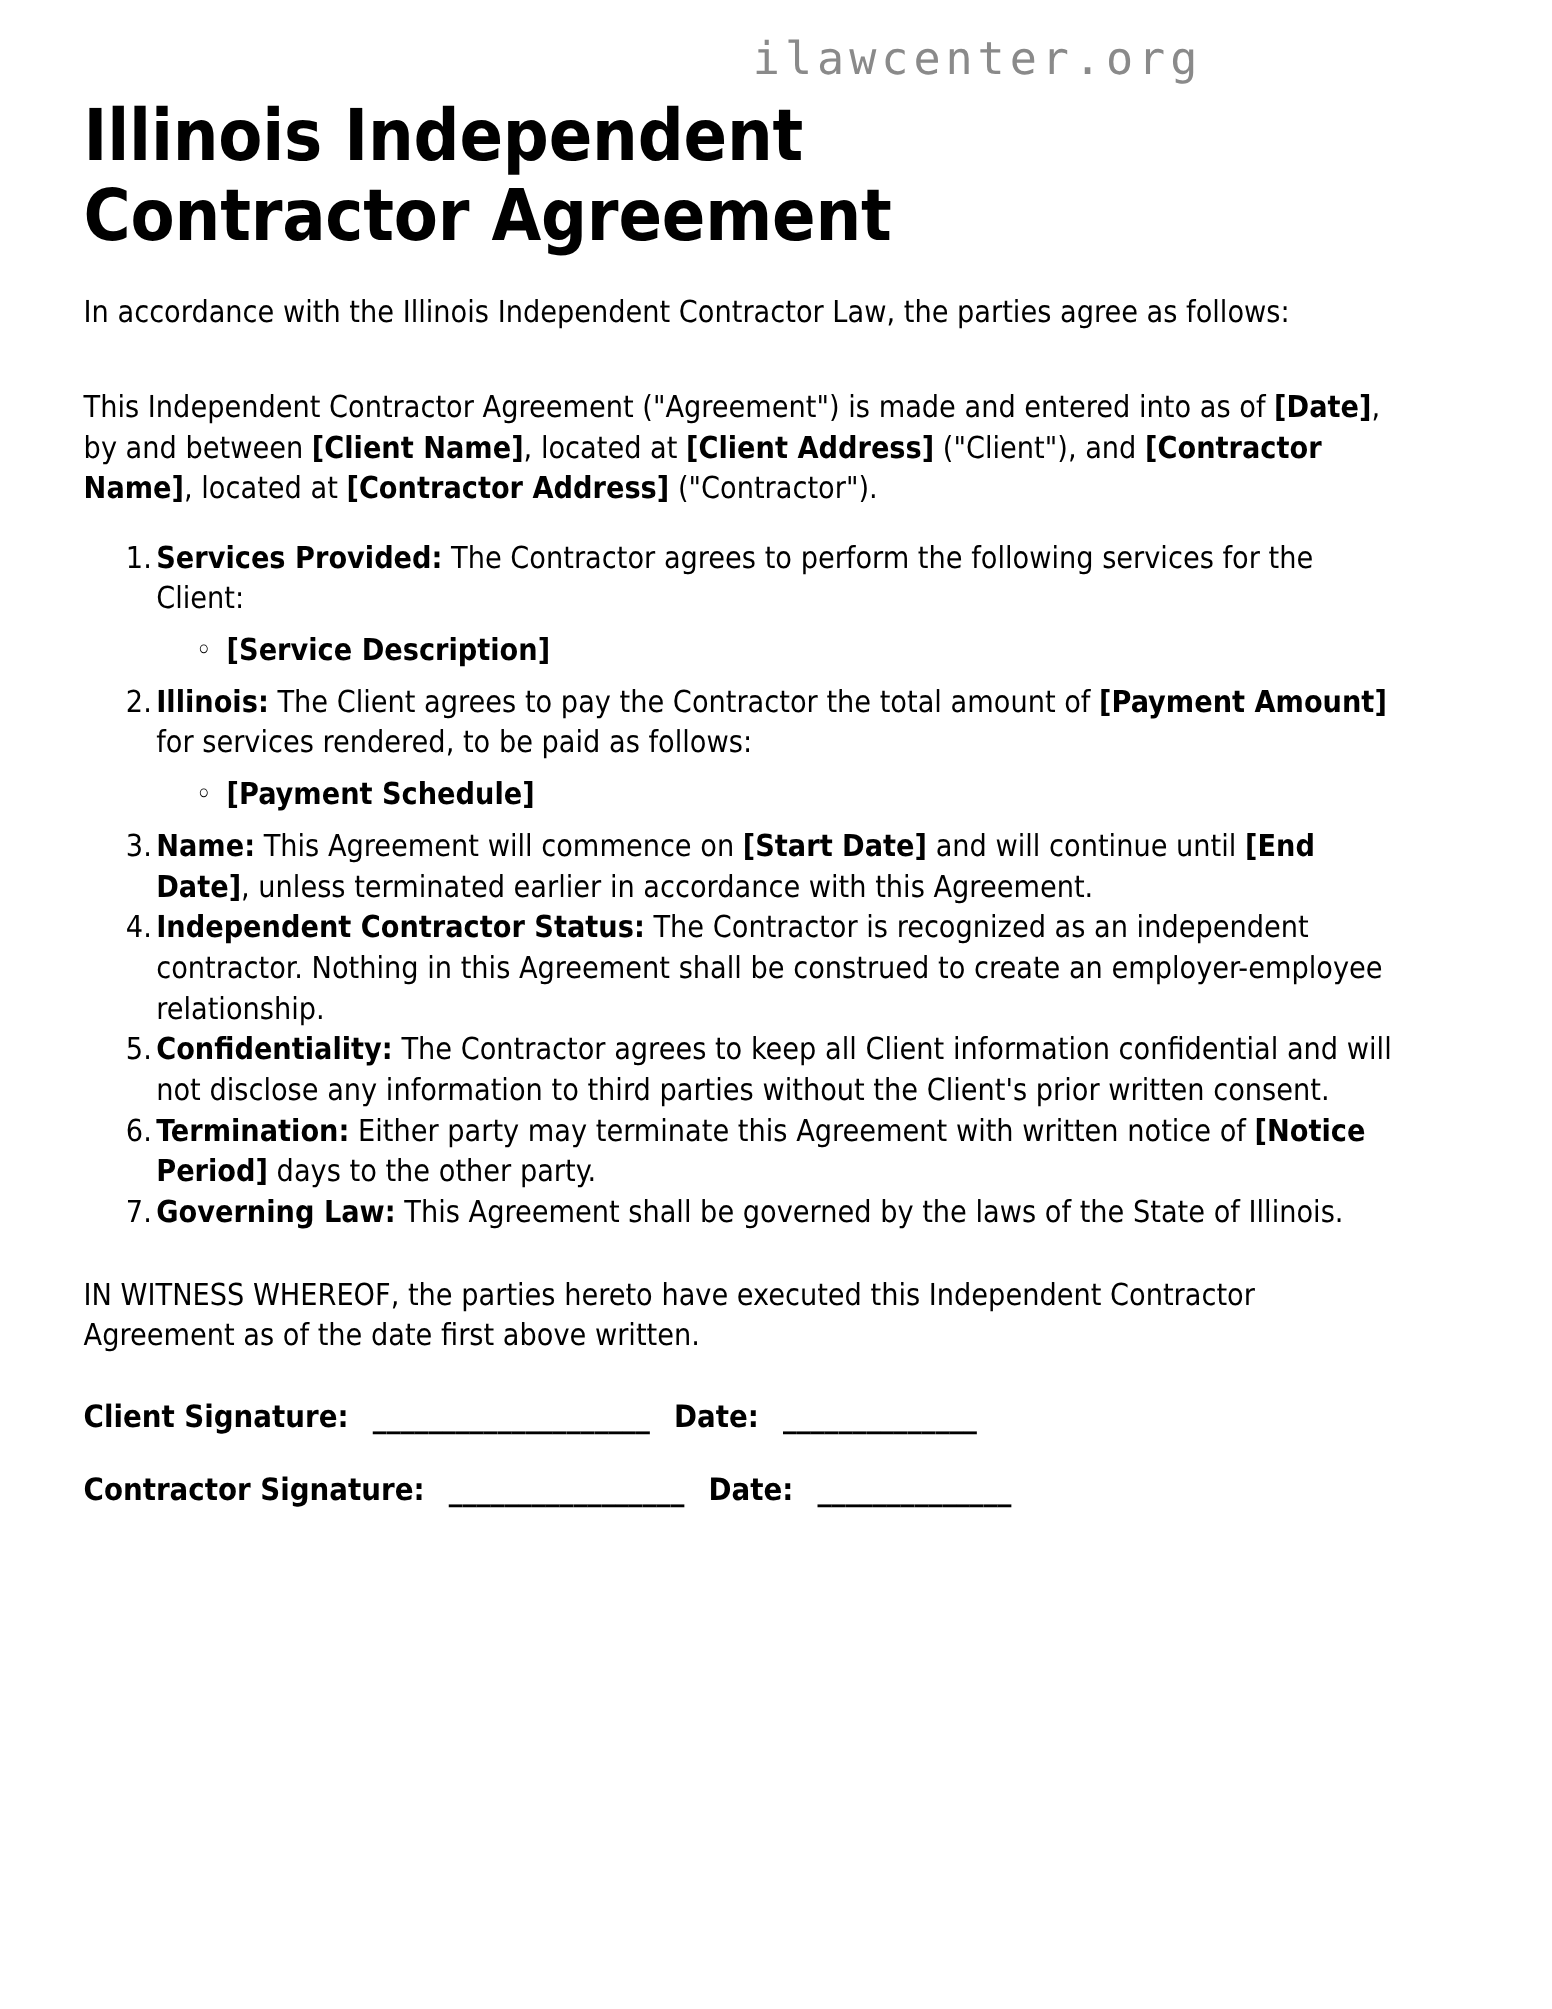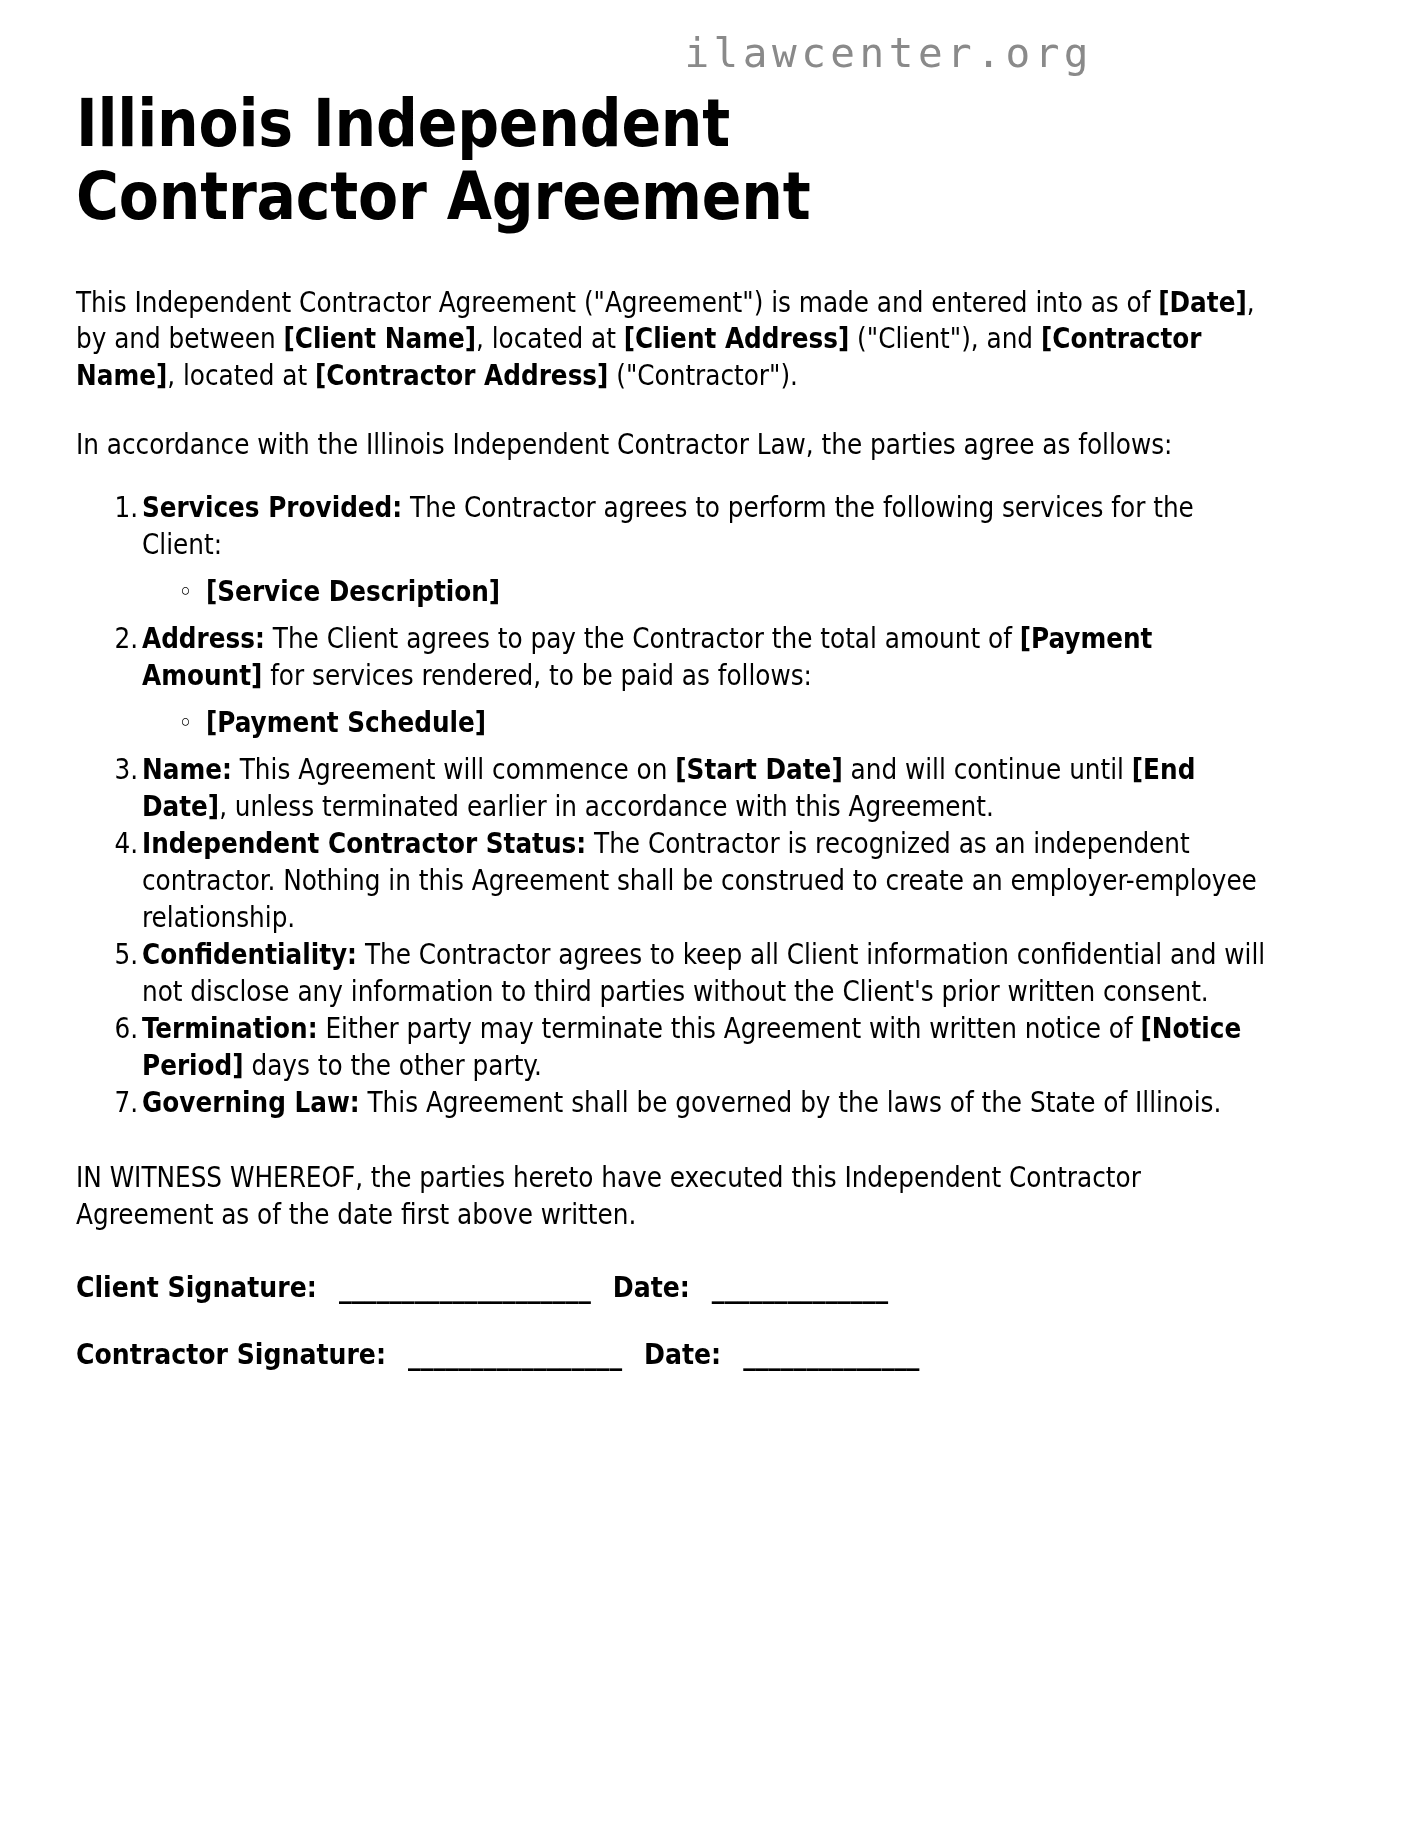--- a/index.html
+++ b/index.html
@@ -143,33 +143,33 @@
 <body>
 
 <div class="page">
 
   <div class="watermark">ilawcenter.org</div>
 
   <div class="content">
 
     <h1 class="doc-title">Illinois Independent Contractor Agreement</h1>
 
+    <p class="para para-accordance">In accordance with the Illinois Independent Contractor Law, the parties agree as follows:</p>
+
     <p class="para para-intro"><span>This Independent Contractor Agreement ("Agreement") is made and entered into as of </span><b>[Date]</b><span>, by and between </span><b>[Client Name]</b><span>, located at </span><b>[Client Address]</b><span> ("Client"), and </span><b>[Contractor Name]</b><span>, located at </span><b>[Contractor Address]</b><span> ("Contractor").</span></p>
-
-    <p class="para para-accordance">In accordance with the Illinois Independent Contractor Law, the parties agree as follows:</p>
 
     <ol class="clauses">
 
       <li><b>Services Provided:</b><span> The Contractor agrees to perform the following services for the Client:</span>
         <ul class="subitems">
           <li>[Service Description]</li>
         </ul>
       </li>
 
-      <li><b>Address:</b><span> The Client agrees to pay the Contractor the total amount of </span><b>[Payment Amount]</b><span> for services rendered, to be paid as follows:</span>
+      <li><b>Illinois:</b><span> The Client agrees to pay the Contractor the total amount of </span><b>[Payment Amount]</b><span> for services rendered, to be paid as follows:</span>
         <ul class="subitems">
           <li>[Payment Schedule]</li>
         </ul>
       </li>
 
       <li><b>Name:</b><span> This Agreement will commence on </span><b>[Start Date]</b><span> and will continue until </span><b>[End Date]</b><span>, unless terminated earlier in accordance with this Agreement.</span></li>
 
       <li><b>Independent Contractor Status:</b><span> The Contractor is recognized as an independent contractor. Nothing in this Agreement shall be construed to create an employer-employee relationship.</span></li>
 
       <li><b>Confidentiality:</b><span> The Contractor agrees to keep all Client information confidential and will not disclose any information to third parties without the Client's prior written consent.</span></li>

